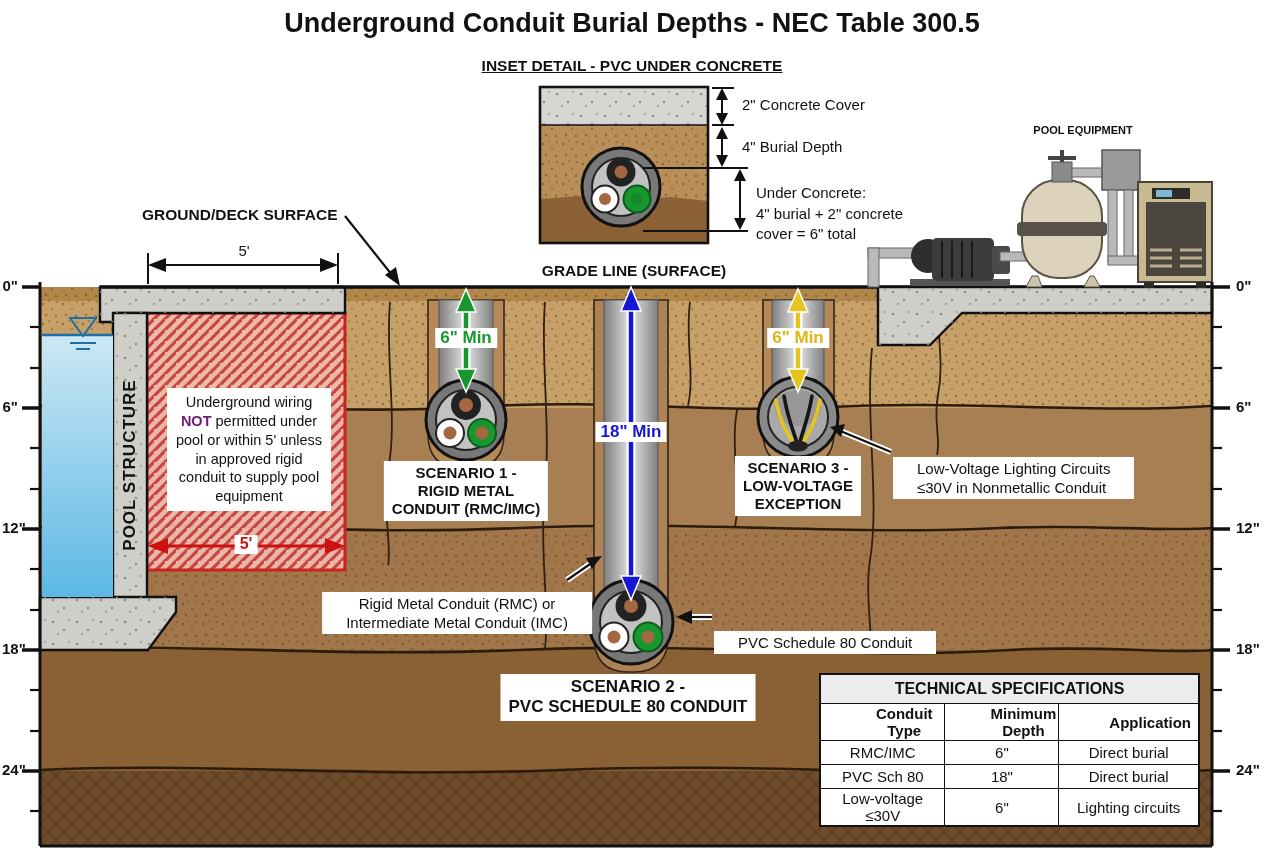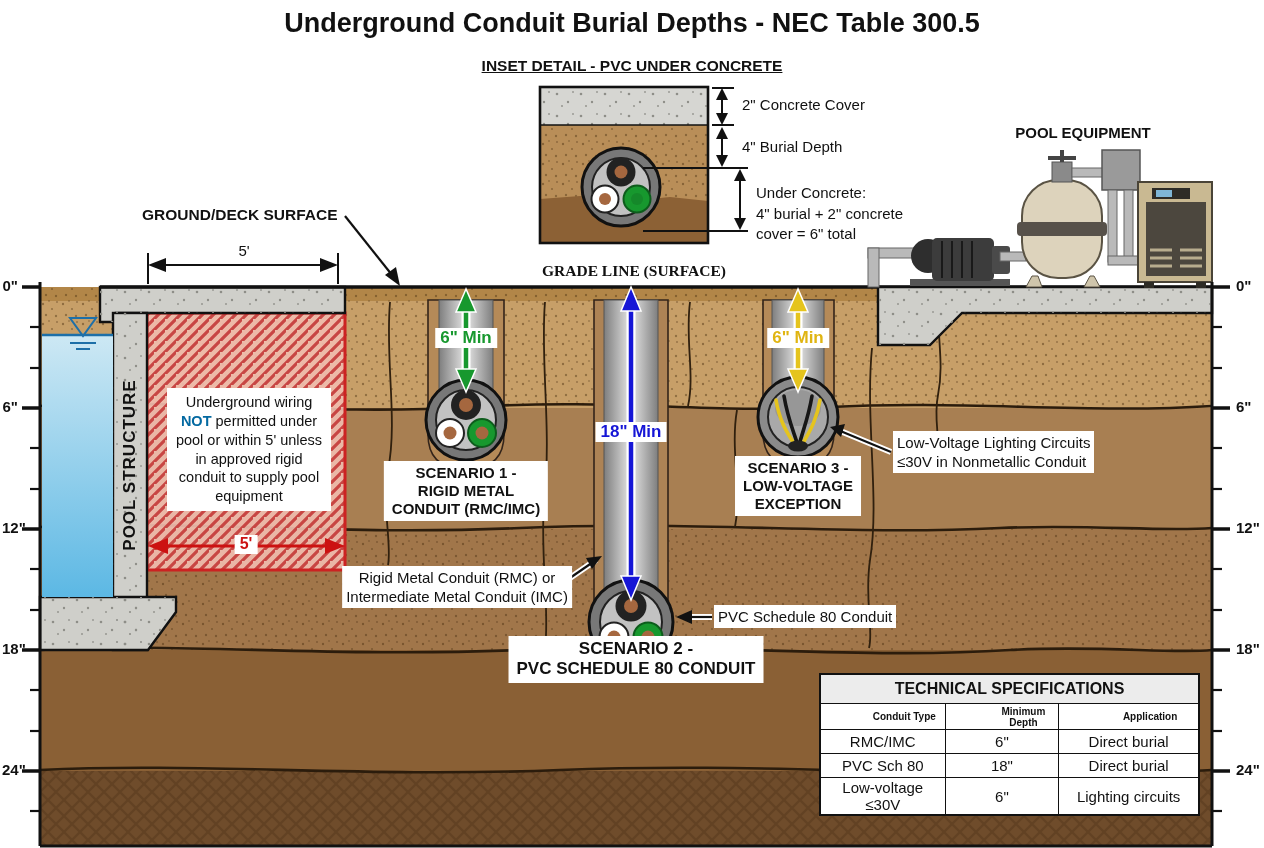--- a/index.html
+++ b/index.html
@@ -3,30 +3,30 @@
 <meta charset="utf-8">
 <style>
   html,body{margin:0;padding:0;background:#fff;}
   #stage{position:relative;width:1264px;height:848px;background:#fff;overflow:hidden;
          font-family:"Liberation Sans",sans-serif;color:#111;}
   .abs{position:absolute;}
   .lbl{position:absolute;color:#111;white-space:nowrap;line-height:1.18;}
   .b{font-weight:bold;}
   .ctr{transform:translateX(-50%);text-align:center;}
   .chip{background:#fff;padding:0 5px;}
-  .callout{background:#fff;padding:2px 4px;font-size:15px;text-align:center;line-height:1.28;}
+  .callout{background:#fff;padding:2px 24px;font-size:15px;text-align:center;line-height:1.28;margin-top:26px;}
   .scname{background:#fff;padding:3px 8px;font-size:15px;font-weight:bold;text-align:center;line-height:1.2;}
   #restrict-note{position:absolute;left:167px;top:388px;width:160px;background:#fff;
      font-size:14.5px;line-height:1.3;text-align:center;padding:5px 2px;}
-  #restrict-note .red{color:#0369a1;font-weight:bold;}
+  #restrict-note .red{color:#701a75;font-weight:bold;}
   #spec-table{position:absolute;left:819px;top:673px;width:381px;border-collapse:collapse;
      background:#fff;border:2.5px solid #111;font-size:15px;}
   #spec-table td,#spec-table th{border:1.5px solid #111;text-align:center;padding:1px 2px;}
   #spec-table .ttl{font-size:16px;font-weight:bold;background:#ececec;height:26px;}
-  #spec-table th{font-size:10px;height:23px;padding-left:45px;}
+  #spec-table th{font-size:15px;height:23px;padding-left:45px;}
   #spec-table td{height:21px;}
   svg{display:block;}
 </style>
 </head>
 <body>
 
 <div id="stage">
 
 <svg class="abs" style="left:0;top:0" width="1264" height="848" viewBox="0 0 1264 848">
   <defs>
@@ -333,27 +333,27 @@
 <div class="lbl b ctr" style="left:632px;top:57px;font-size:15.5px;text-decoration:underline;">INSET DETAIL - PVC UNDER CONCRETE</div>
 
 <div class="lbl" style="left:742px;top:96px;font-size:15px;">2" Concrete Cover</div>
 <div class="lbl" style="left:742px;top:138px;font-size:15px;">4" Burial Depth</div>
 <div class="lbl" style="left:756px;top:171px;font-size:15px;line-height:20.5px;margin-top:12px;">
   <div>Under Concrete:</div>
   <div>4" burial + 2" concrete</div>
   <div>cover = 6" total</div>
 </div>
 
-<div class="lbl b ctr" style="left:1083px;top:124px;font-size:15px;">POOL EQUIPMENT</div>
+<div class="lbl b ctr" style="left:1083px;top:124px;font-size:11px;">POOL EQUIPMENT</div>
 
 <div class="lbl b" style="left:142px;top:206px;font-size:15.5px;">GROUND/DECK SURFACE</div>
 
 <div class="lbl ctr" style="left:244px;top:242px;font-size:15px;">5'</div>
 
-<div class="lbl b ctr" style="left:634px;top:262px;font-size:15.5px;font-family:Liberation Serif, serif;">GRADE LINE (SURFACE)</div>
+<div class="lbl b ctr" style="left:634px;top:262px;font-size:15.5px;">GRADE LINE (SURFACE)</div>
 
 <div class="lbl b" style="left:2px;top:277px;width:16px;text-align:right;font-size:15px;">0"</div>
 <div class="lbl b" style="left:2px;top:398px;width:16px;text-align:right;font-size:15px;">6"</div>
 <div class="lbl b" style="left:2px;top:519px;width:16px;text-align:right;font-size:15px;">12"</div>
 <div class="lbl b" style="left:2px;top:640px;width:16px;text-align:right;font-size:15px;">18"</div>
 <div class="lbl b" style="left:2px;top:761px;width:16px;text-align:right;font-size:15px;">24"</div>
 <div class="lbl b" style="left:1236px;top:277px;font-size:15px;">0"</div>
 <div class="lbl b" style="left:1236px;top:398px;font-size:15px;">6"</div>
 <div class="lbl b" style="left:1236px;top:519px;font-size:15px;">12"</div>
 <div class="lbl b" style="left:1236px;top:640px;font-size:15px;">18"</div>
@@ -379,21 +379,21 @@
 <div class="lbl ctr scname" style="left:466px;top:461px;">
   <div>SCENARIO 1 -</div>
   <div>RIGID METAL</div>
   <div>CONDUIT (RMC/IMC)</div>
 </div>
 <div class="lbl ctr scname" style="left:798px;top:456px;">
   <div>SCENARIO 3 -</div>
   <div>LOW-VOLTAGE</div>
   <div>EXCEPTION</div>
 </div>
-<div class="lbl ctr scname" style="left:628px;top:636px;font-size:17px;margin-left:8px;">
+<div class="lbl ctr scname" style="left:628px;top:674px;font-size:17px;">
   <div>SCENARIO 2 -</div>
   <div>PVC SCHEDULE 80 CONDUIT</div>
 </div>
 
 <div class="lbl ctr callout" style="left:457px;top:566px;">
   <div>Rigid Metal Conduit (RMC) or</div>
   <div>Intermediate Metal Conduit (IMC)</div>
 </div>
 <div class="lbl callout" style="left:714px;top:605px;">PVC Schedule 80 Conduit</div>
 <div class="lbl callout" style="left:893px;top:431px;text-align:left;">

